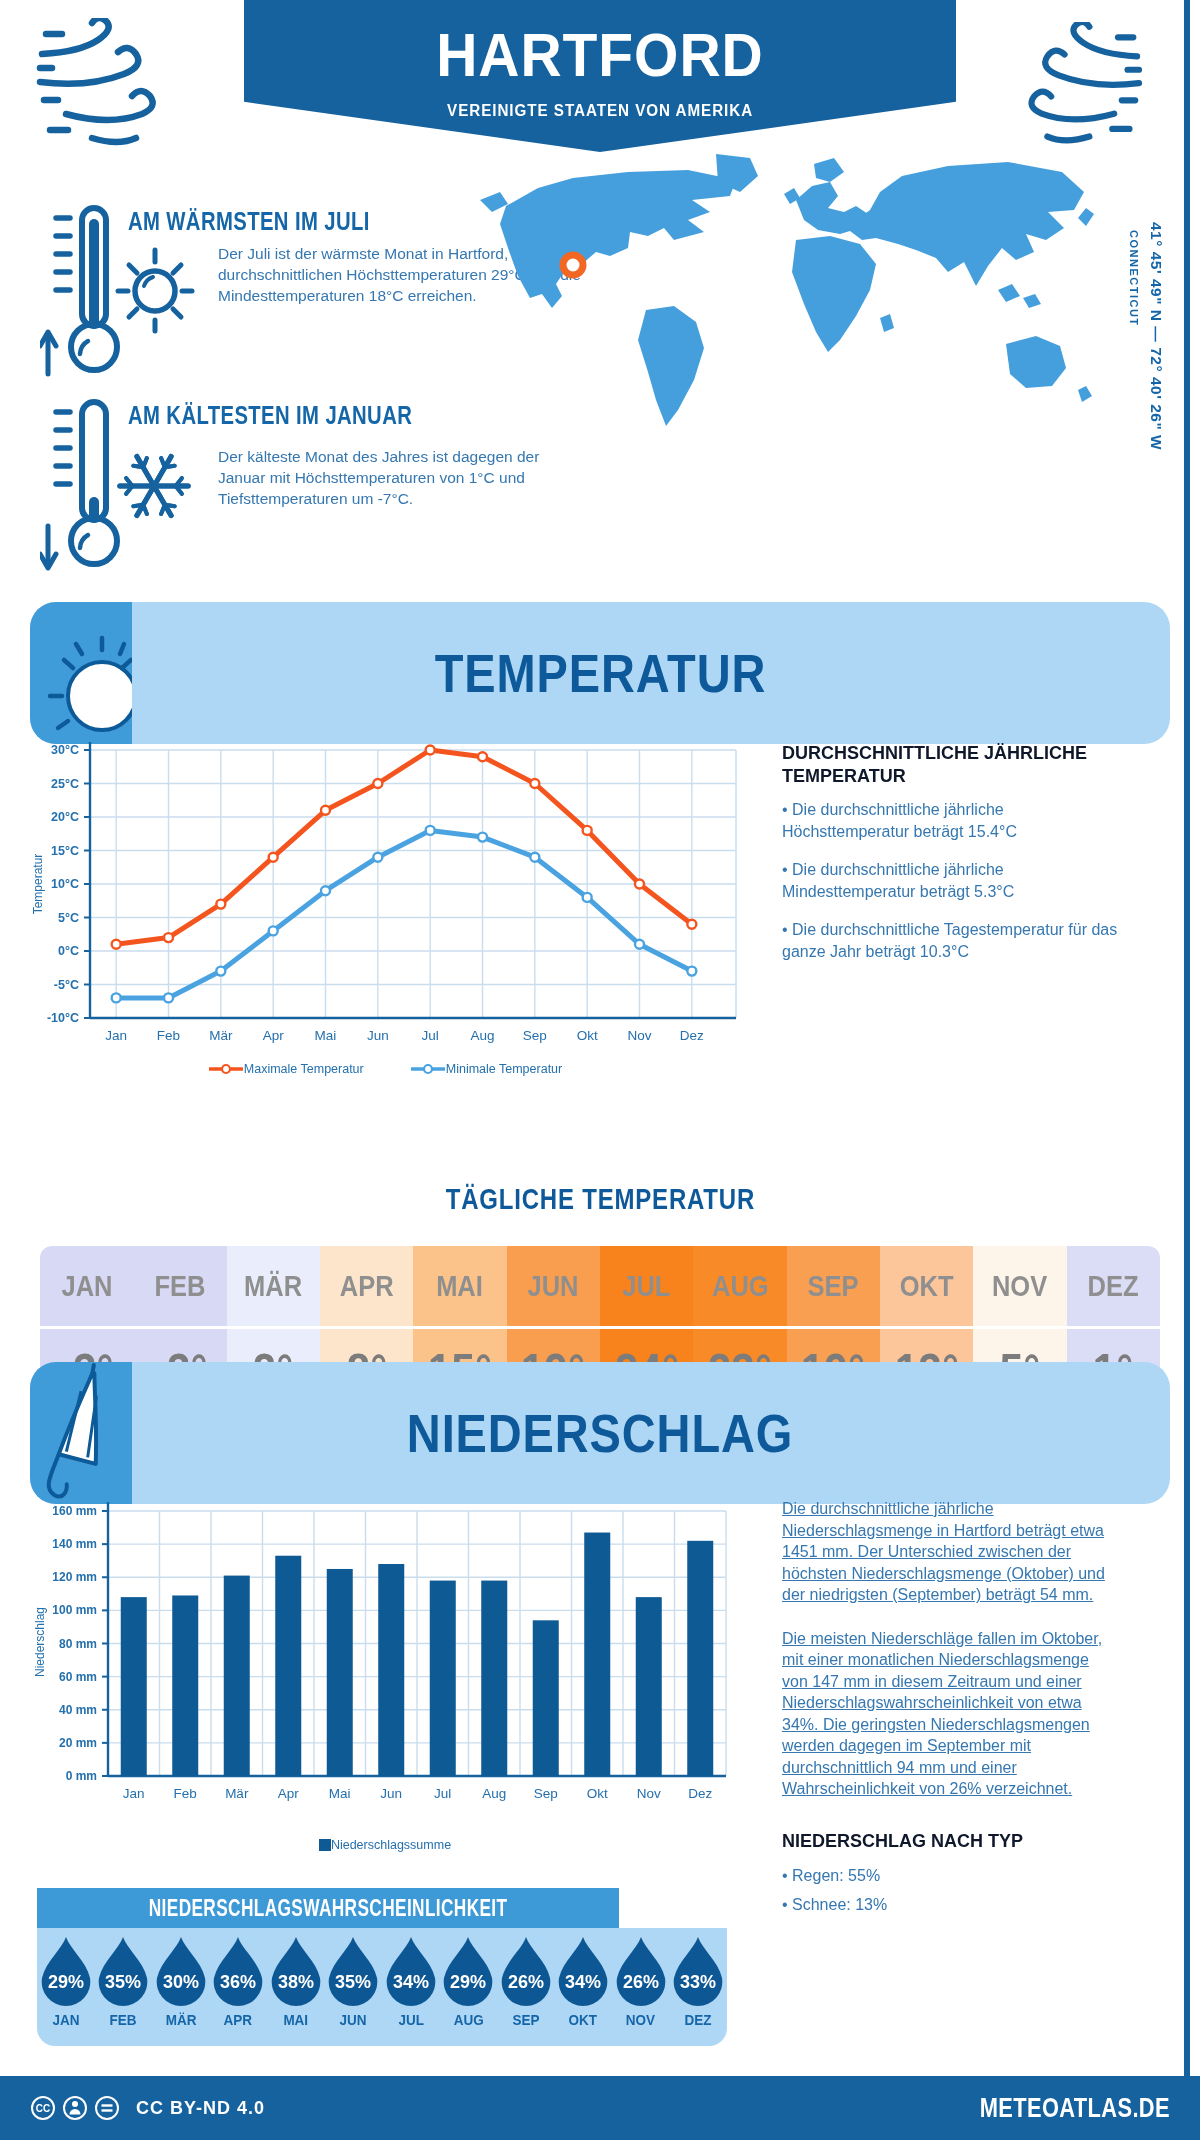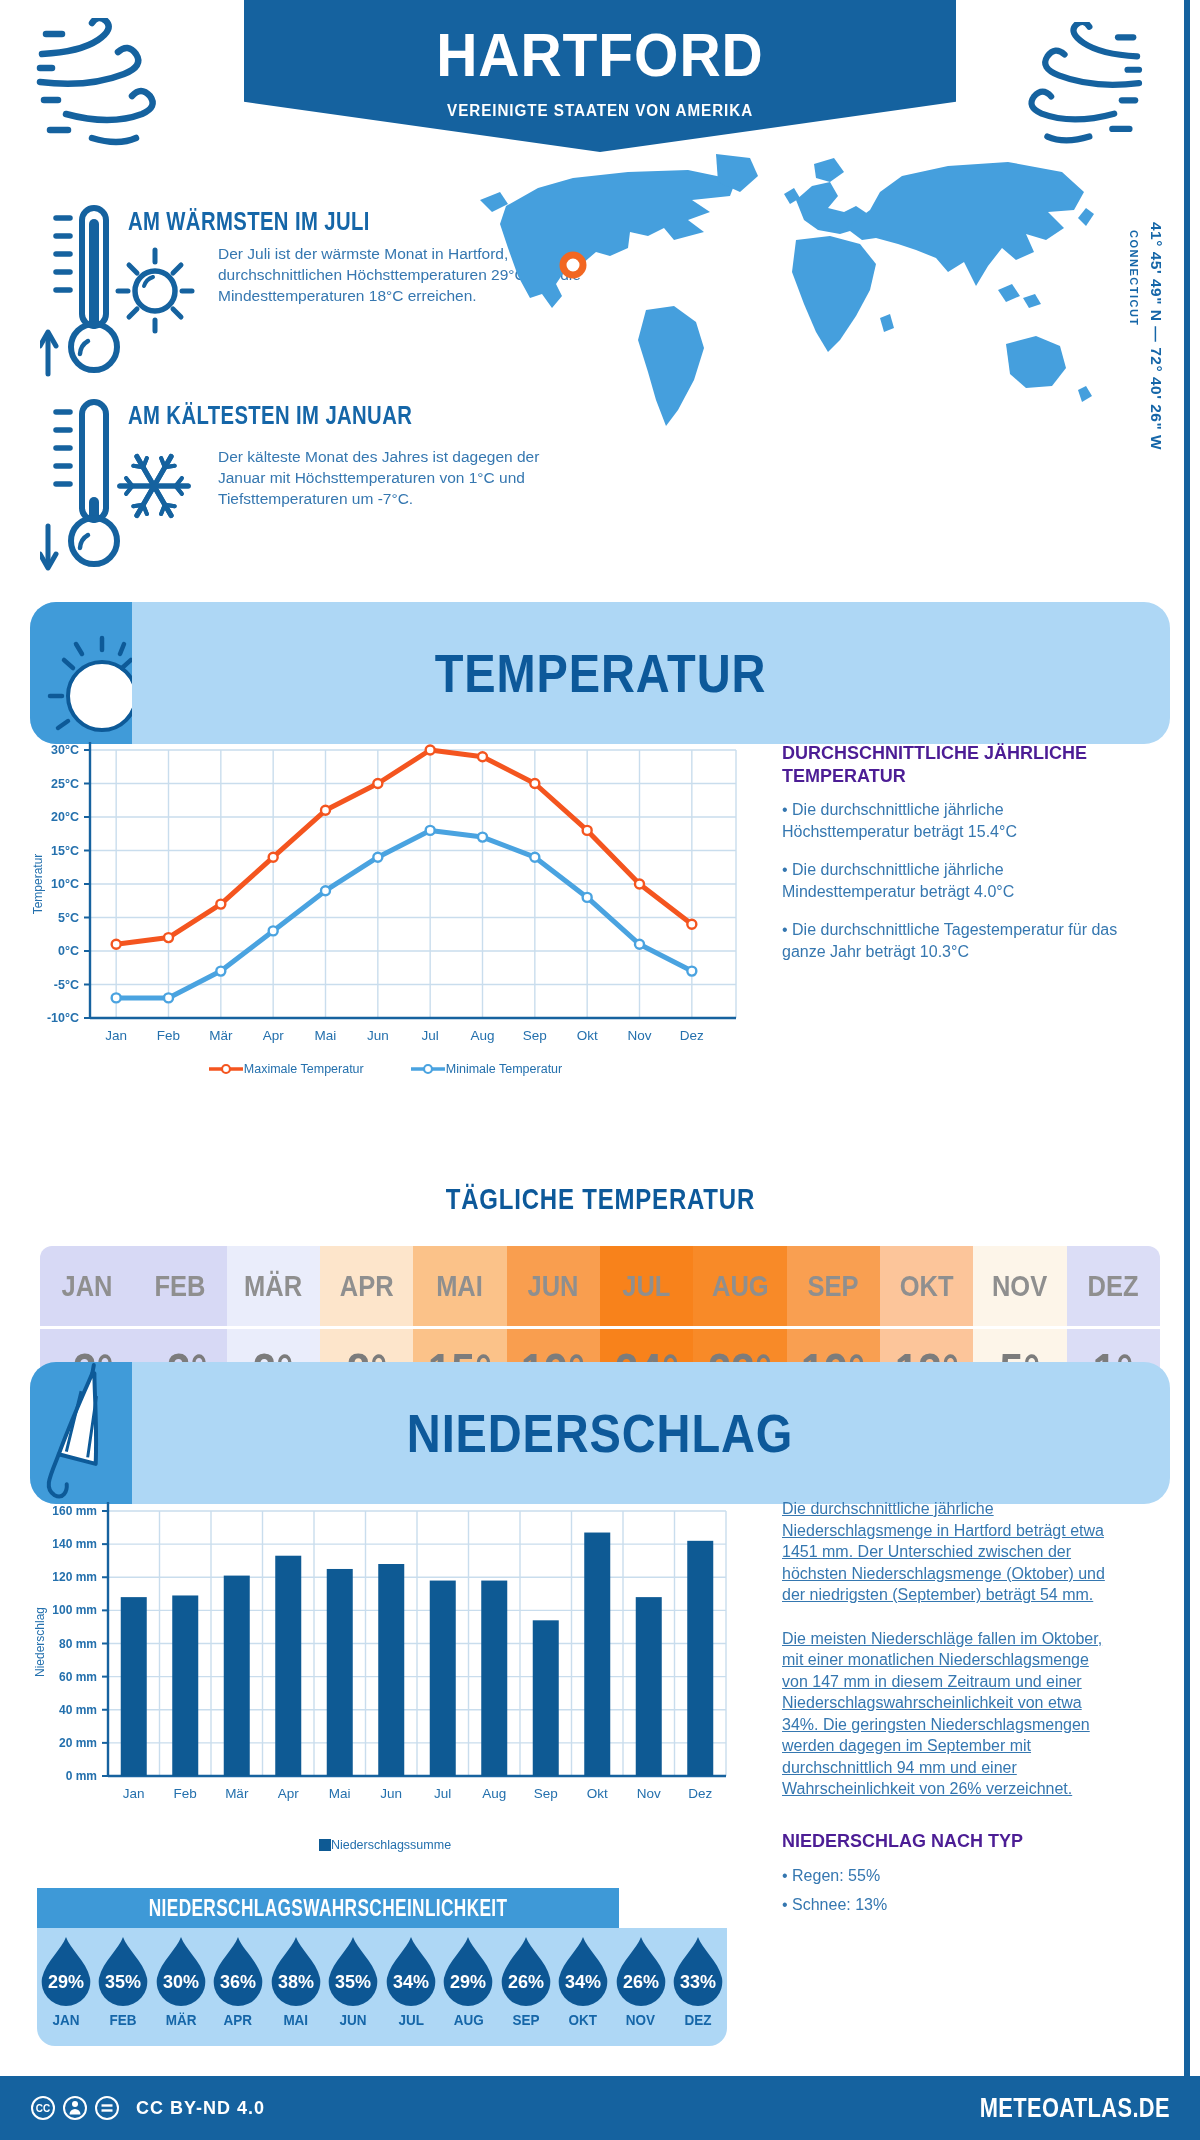--- a/index.html
+++ b/index.html
@@ -25,21 +25,21 @@
                   border-radius:26px;display:flex;align-items:center;justify-content:center;}
   .section-banner .icon-block{position:absolute;left:0;top:0;width:102px;height:142px;
                   background:#409bd9;border-radius:26px 0 0 26px;overflow:hidden;}
   .section-banner .stitle{display:inline-block;transform:scaleX(.87);font-size:54px;font-weight:bold;
                   color:#0d599a;letter-spacing:1px;}
   
   .legend-row{position:absolute;left:30px;width:710px;display:flex;justify-content:center;
               align-items:center;gap:46px;font-size:12.5px;color:#2470ad;}
   .legend-item{display:flex;align-items:center;}
   .side-col{position:absolute;left:782px;width:338px;color:#3577b0;font-size:16px;line-height:21.5px;}
-  .side-col h3{margin:0 0 11px 0;font-size:18px;line-height:23px;color:#4c1d95;}
+  .side-col h3{margin:0 0 11px 0;font-size:18px;line-height:23px;color:#0f172a;}
   .side-col p{margin:0 0 17px 0;}
   
   .daily-title-row{position:absolute;left:0;top:1182px;width:1200px;text-align:center;}
   .daily-title-row span{display:inline-block;transform:scaleX(.8);font-size:30px;font-weight:bold;
               color:#0d599a;letter-spacing:1px;}
   .daily-table{position:absolute;left:40px;top:1246px;width:1120px;border-radius:12px;overflow:hidden;}
   .d-row{display:flex;}
   .d-row.head{height:80px;border-bottom:3px solid #fff;}
   .d-row.vals{height:86px;}
   .d-cell{flex:1;display:flex;align-items:center;justify-content:center;}
@@ -340,21 +340,21 @@
         <line x1="1" y1="6" x2="35" y2="6" stroke="#4aa3e0" stroke-width="3.5"></line>
         <circle cx="18" cy="6" r="4" fill="#fff" stroke="#4aa3e0" stroke-width="2.2"></circle>
       </svg>
       <span>Minimale Temperatur</span>
     </div>
   </div>
 
   <div class="side-col" style="top:742px">
     <h3>DURCHSCHNITTLICHE JÄHRLICHE TEMPERATUR</h3>
     <p>• Die durchschnittliche jährliche Höchsttemperatur beträgt 15.4°C</p>
-    <p>• Die durchschnittliche jährliche Mindesttemperatur beträgt 4.0°C</p>
+    <p>• Die durchschnittliche jährliche Mindesttemperatur beträgt 5.3°C</p>
     <p>• Die durchschnittliche Tagestemperatur für das ganze Jahr beträgt 10.3°C</p>
   </div>
 
   <div class="daily-title-row">
     <span>TÄGLICHE TEMPERATUR</span>
   </div>
   <div class="daily-table">
     <div class="d-row head" id="daily-head">
         <div class="d-cell" style="background: rgb(215, 217, 245);">
           <span class="h">JAN</span>

